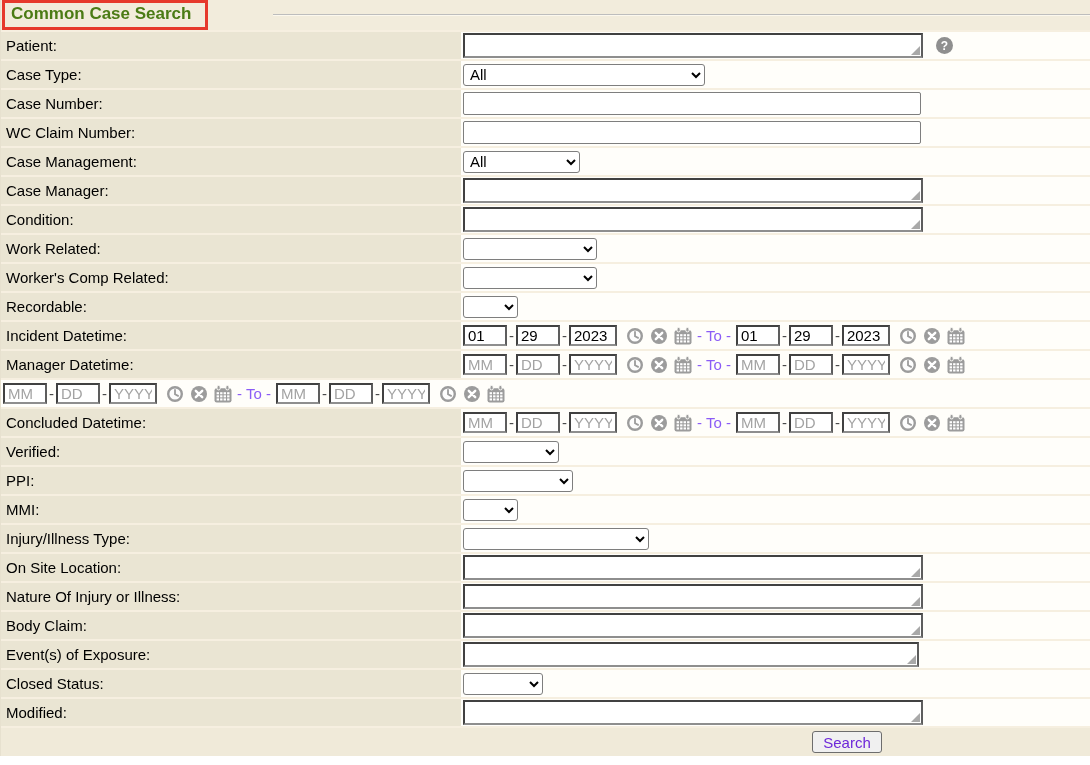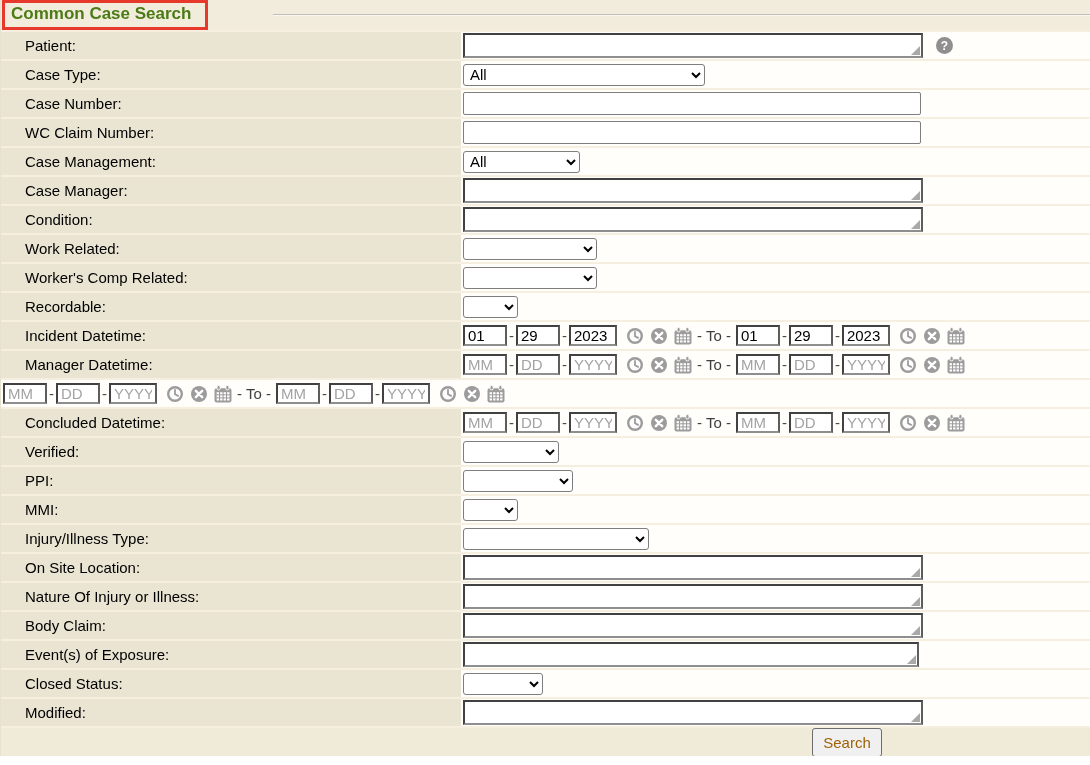--- a/index.html
+++ b/index.html
@@ -7,42 +7,42 @@
   .page { width: 1090px; background: #f6efe0; border-left: 1px solid #e7e1cf; }
 
   
   .header { position: relative; height: 30px; background: #f2ecdc; display: flex; align-items: center; }
   .title-box { display: inline-flex; align-items: flex-end; border: 3px solid #e6392c; padding: 1px 14px 3px 6px; margin-left: 1px; position: relative; z-index: 2; }
   .title { color: #4b7b15; font-weight: bold; font-size: 17px; white-space: nowrap; }
   .legend-line { position: absolute; left: 272px; right: 0; top: 14px; height: 2px; border-top: 1px solid #bdbdbd; border-bottom: 1px solid #fcf8ee; }
 
   
   .row { display: flex; margin-top: 2px; }
-  .label-cell { width: 460px; min-width: 460px; background: #eae5d3; display: flex; align-items: center; padding-left: 24px; height: 27px; }
+  .label-cell { width: 460px; min-width: 460px; background: #eae5d3; display: flex; align-items: center; padding-left: 5px; height: 27px; }
   .content-cell { flex: 1; background: #fffefa; display: flex; align-items: center; padding-left: 2px; height: 27px; }
 
   
   .ta-wrap { position: relative; display: inline-flex; }
   .ta { width: 460px; height: 25px; border: 2px solid #414141; border-bottom-color: #8e8e8e; border-right-color: #5d5d5d; background: #fff; resize: none; overflow: hidden; font-family: inherit; font-size: 15px; padding: 2px 4px; }
   .grip { position: absolute; right: 3px; bottom: 3px; width: 0; height: 0; border-style: solid; border-width: 0 0 9px 9px; border-color: transparent transparent #a9a9a9 transparent; }
   .txt { width: 458px; height: 23px; border: 1px solid #7e7e7e; border-radius: 2px; background: #fff; font-family: inherit; font-size: 15px; padding: 0 4px; }
   .sel { height: 22px; border: 1px solid #7e7e7e; border-radius: 3px; background: #fff; font-family: inherit; font-size: 15px; padding: 0 2px; }
   .dt { height: 21px; border: 2px solid #414141; border-bottom-color: #8e8e8e; border-right-color: #5d5d5d; background: #fff; font-family: inherit; font-size: 15px; padding: 0 3px; }
   .dt::placeholder { color: #a3a3a3; opacity: 1; }
   .w-mm { width: 44px; } .w-yy { width: 48px; }
   .dash { margin: 0 2px; color: #4a4a4a; }
-  .to { color: #404040; margin: 0 5px; white-space: pre; }
+  .to { color: #8b5cf6; margin: 0 5px; white-space: pre; }
   .icon { width: 18px; height: 18px; margin-left: 6px; display: inline-flex; cursor: pointer; }
   .icon.first { margin-left: 9px; }
   .icon svg { width: 18px; height: 18px; }
   .help { width: 17px; height: 17px; min-width: 17px; border-radius: 50%; background: #8f8f8f; color: #fff; font-weight: bold; font-size: 12px; display: inline-flex; align-items: center; justify-content: center; margin-left: 13px; cursor: pointer; }
 
   
   .search-row { margin-top: 2px; background: #f0ead9; height: 28px; display: flex; align-items: center; }
-  .search-btn { margin-left: 811px; width: 70px; height: 29px; background: #f0f0f0; border: 1px solid #6d6d6d; border-radius: 3px; font-family: inherit; font-size: 15px; color: #a16207; cursor: pointer; }
+  .search-btn { margin-left: 811px; width: 70px; height: 22px; background: #f0f0f0; border: 1px solid #6d6d6d; border-radius: 3px; font-family: inherit; font-size: 15px; color: #6d28d9; cursor: pointer; }
 </style>
 </head>
 <body>
 
 <svg width="0" height="0" style="position:absolute">
   <defs>
     <g id="ic-clock">
       <circle cx="9" cy="9" r="6.8" fill="#fdfdfd" stroke="#9c9c9c" stroke-width="2.4"></circle>
       <path d="M9 4.8 L9 9.3 L12.1 10.9" stroke="#9c9c9c" stroke-width="1.8" fill="none" stroke-linecap="round"></path>
     </g>

